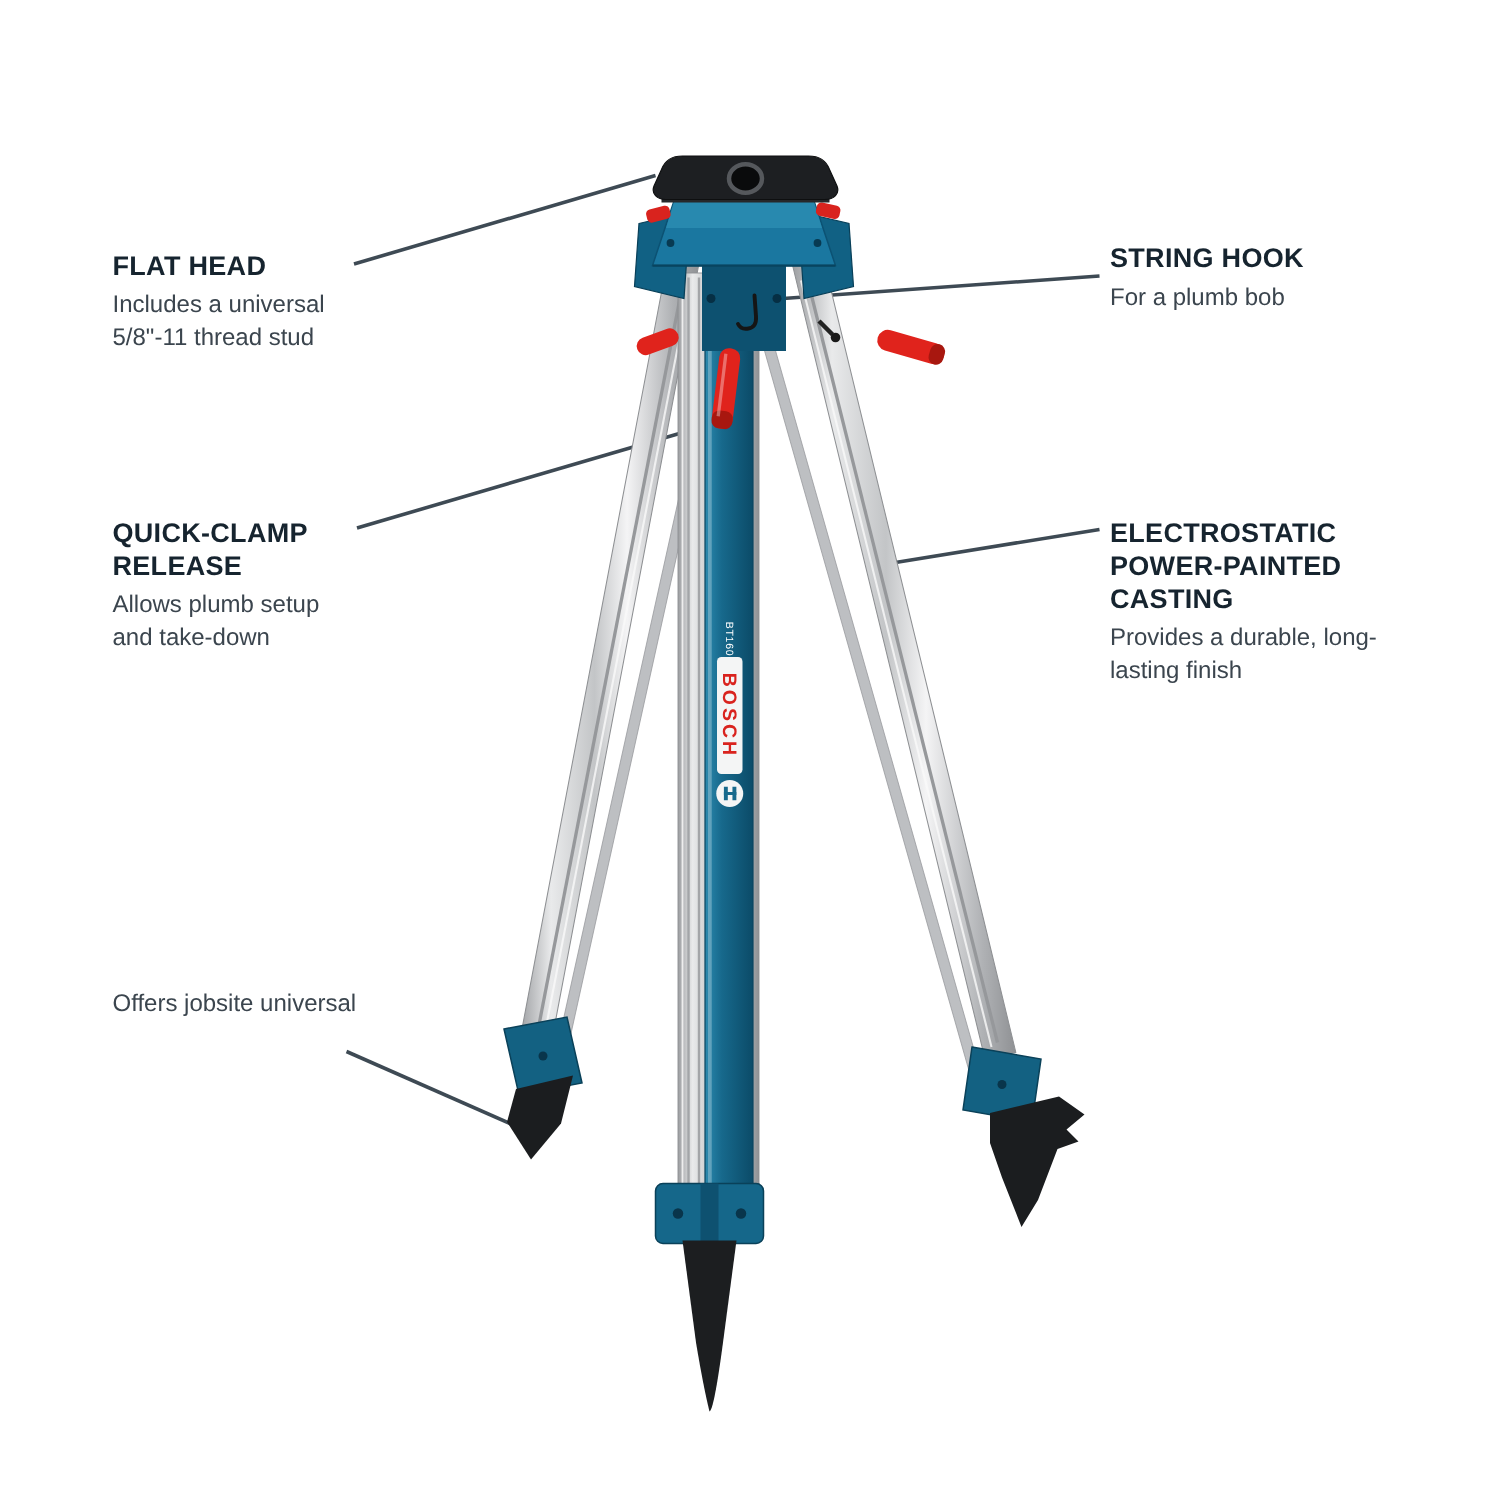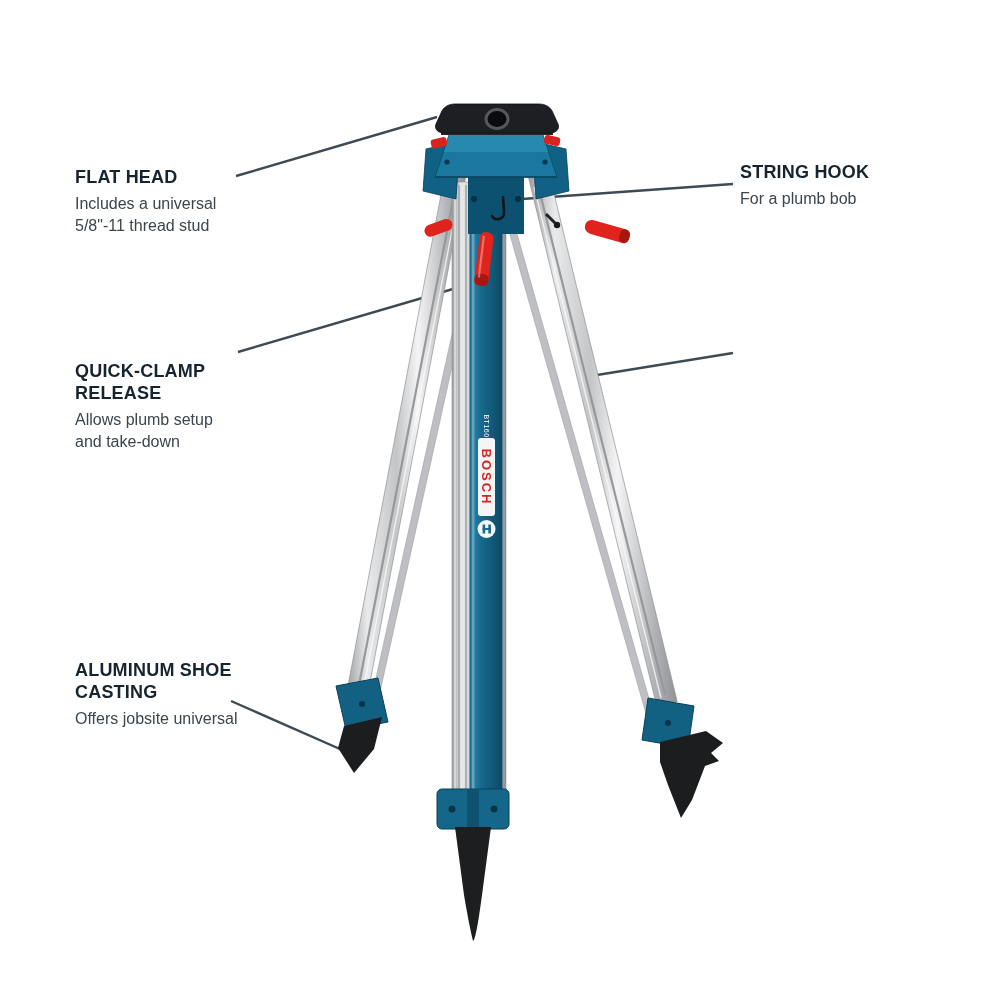--- a/index.html
+++ b/index.html
@@ -166,24 +166,27 @@
   <div class="callout" style="left:75px; top:166px; width:178px;">
     <h3>FLAT HEAD</h3>
     <p>Includes a universal 5/8"-11 thread stud</p>
   </div>
 
   <div class="callout" style="left:740px; top:161px; width:200px;">
     <h3>STRING HOOK</h3>
     <p>For a plumb bob</p>
   </div>
 
-  <div class="callout" style="left:75px; top:344px; width:158px;margin-top:16px;">
+  <div class="callout" style="left:75px; top:344px; width:158px;">
     <h3>QUICK-CLAMP RELEASE</h3>
     <p>Allows plumb setup and take-down</p>
   </div>
 
+  <div class="callout" style="left:740px; top:344px; width:178px;">
+    <h3>ELECTROSTATIC POWER-PAINTED CASTING</h3>
+    <p>Provides a durable, long-lasting finish</p>
+  </div>
 
   <div class="callout" style="left:75px; top:659px; width:168px;">
-    <h3>ALUMINUM SHOE CASTING</h3>
     <p>Offers jobsite universal</p>
   </div>
 
 </div>
 
 </body></html>

